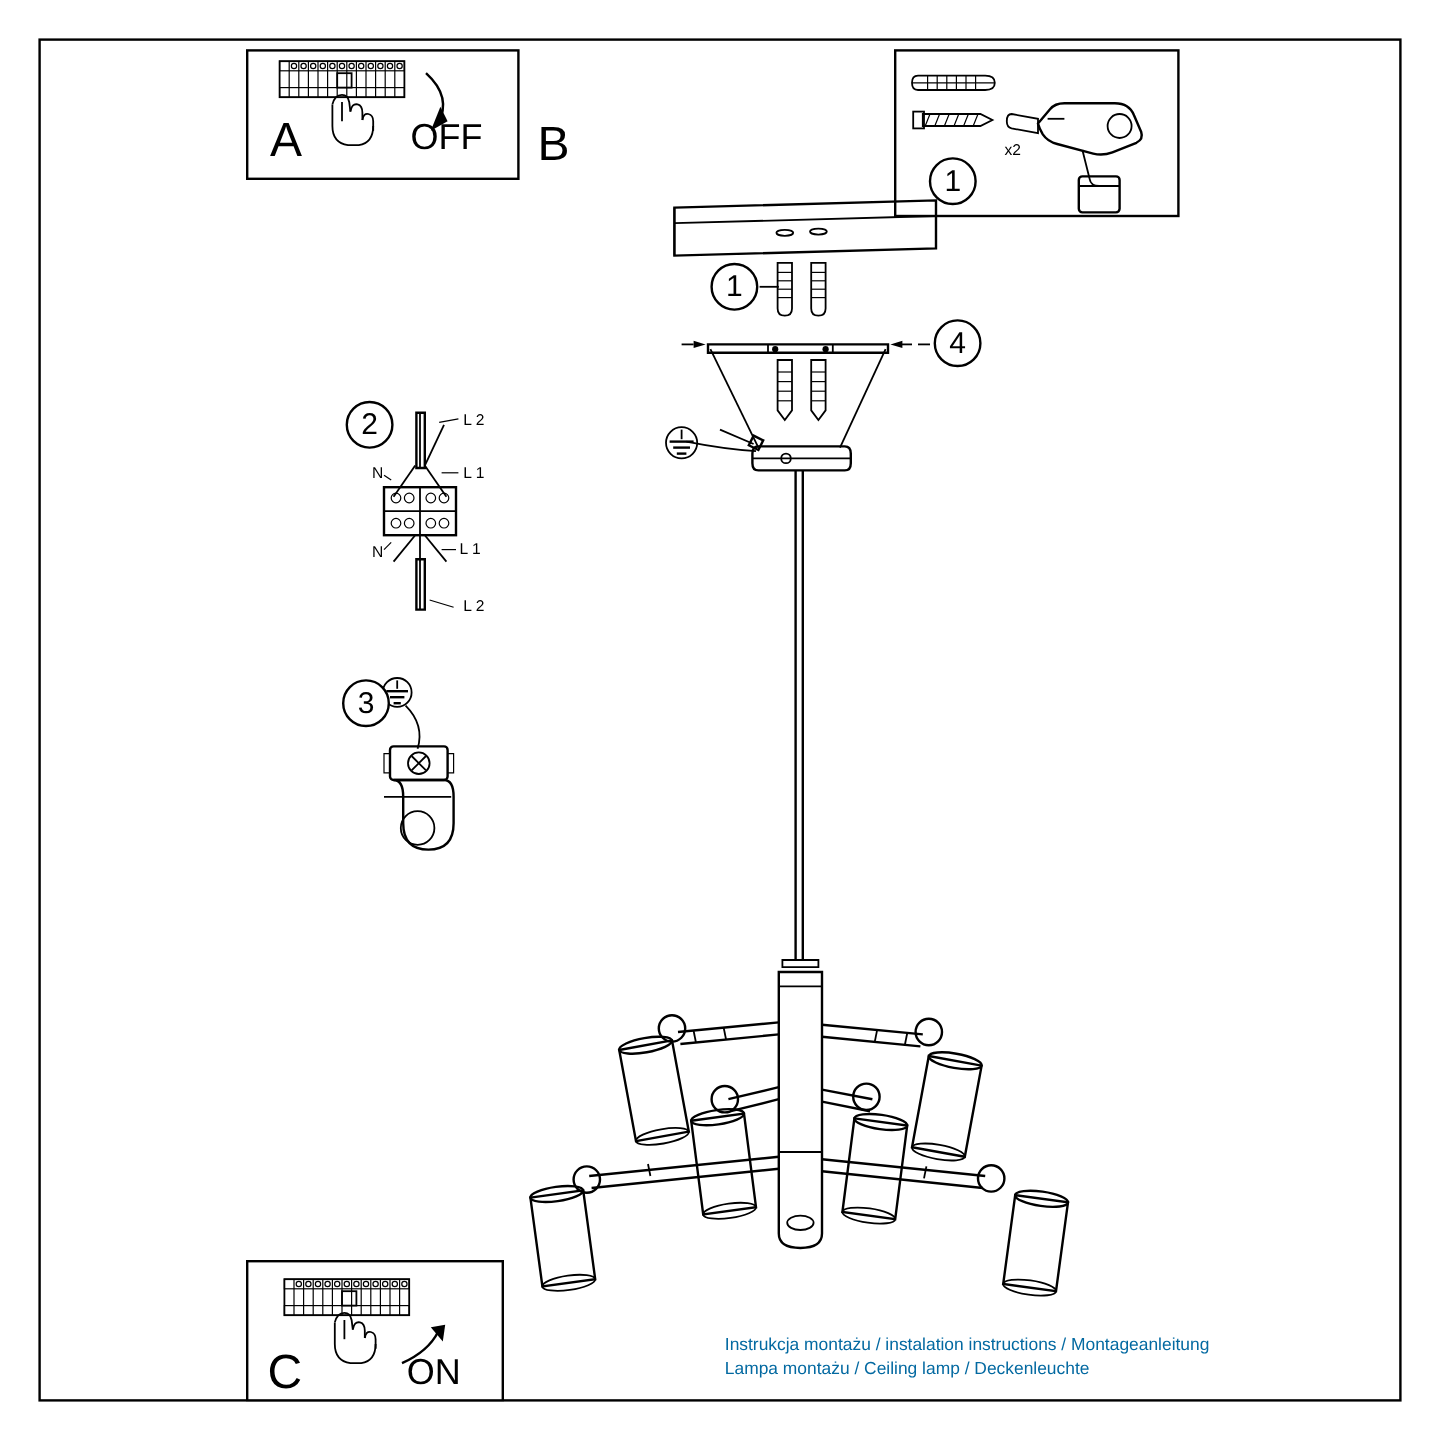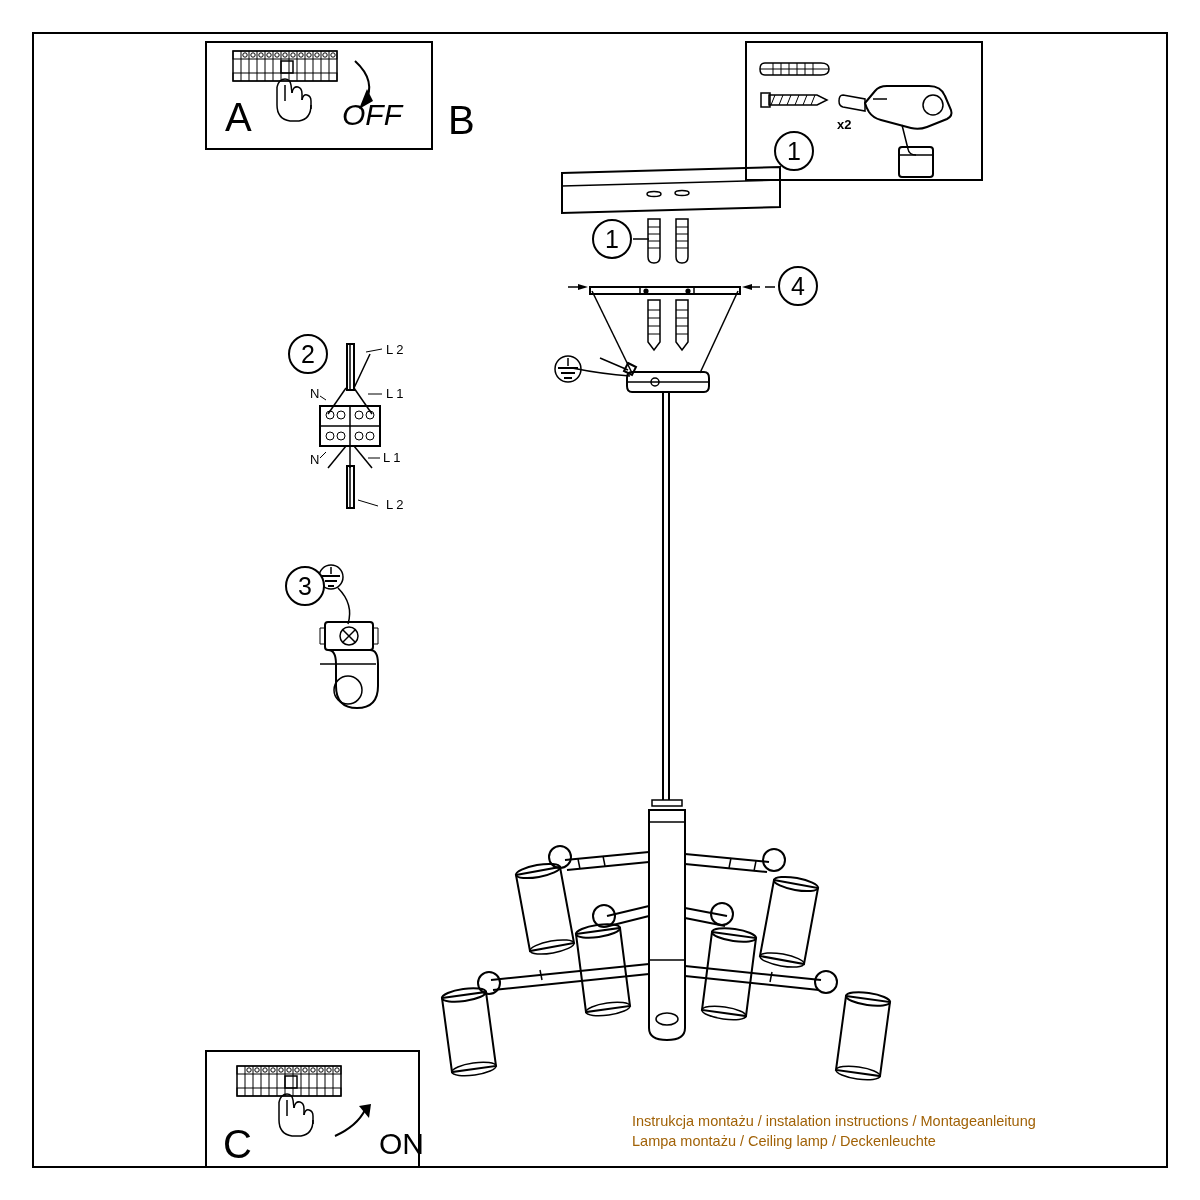--- a/index.html
+++ b/index.html
@@ -55,22 +55,21 @@
     font-family: "Liberation Sans", sans-serif;
     font-size: 25px;
     color: #000;
     background: #fff;
   }
   .tiny {
     font-size: 13px;
   }
   .footer-line {
     font-size: 14.5px;
-    color: #a16207;
-    margin-left: 28px;
+    color: #0369a1;
   }
   svg {
     position: absolute;
     left: 0;
     top: 0;
     overflow: visible;
   }
   .st { fill: none; stroke: #000; }
   .w1 { stroke-width: 1; }
   .w15 { stroke-width: 1.5; }
@@ -130,21 +129,21 @@
         <path d="M70 44 l0 18 q0 14 13 16 l9 0 q12 -2 12 -16"></path>
         <path d="M78 42 l0 16"></path>
       </g>
 
       <g>
         <path class="st w2" d="M148 18 q22 20 10 42"></path>
         <polygon class="fillk" points="152,66 166,58 160,46"></polygon>
       </g>
     </svg>
     <div class="lbl big-letter" style="left:18px; top:52px;">A</div>
-    <div class="lbl word" style="left:135px; top:55px;font-style:italic;">OFF</div>
+    <div class="lbl word" style="left:135px; top:55px;">OFF</div>
   </div>
 
   <div class="lbl big-letter" style="left:448px; top:98px;">B</div>
 
   <div class="box" style="left:745px; top:41px; width:238px; height:140px;">
     <svg width="238" height="140" viewBox="0 0 238 140">
 
       <g>
         <path class="st w15" d="M18 20 l56 0 q8 0 8 6 q0 6 -8 6 l-56 0 q-5 0 -5 -6 q0 -6 5 -6 z"></path>
         <g class="st w1">
@@ -174,21 +173,21 @@
       <g>
         <path class="st w2" d="M118 60 l10 -12 q4 -5 12 -5 l42 0 q12 0 16 10 l6 14 q2 6 -4 9 l-20 8 q-8 3 -16 1 l-30 -8 q-8 -2 -12 -8 q-3 -5 -4 -9 z"></path>
         <path class="st w15" d="M96 52 l22 4 l0 12 l-22 -4 q-4 -1 -4 -6 q0 -6 4 -6 z"></path>
         <path class="st w15" d="M155 82 l6 24 q1 6 8 6"></path>
         <rect class="st w2" x="152" y="104" width="34" height="30" rx="3"></rect>
         <path class="st w15" d="M152 112 l34 0"></path>
         <circle class="st w15" cx="186" cy="62" r="10"></circle>
         <path class="st w15" d="M126 56 l14 0"></path>
       </g>
     </svg>
-    <div class="lbl tiny" style="left:90px; top:74px;font-weight:bold;">x2</div>
+    <div class="lbl tiny" style="left:90px; top:74px;">x2</div>
     <div class="circ" style="left:27px; top:88px; width:40px; height:40px;">1</div>
   </div>
 
   <svg width="1200" height="1200" viewBox="0 0 1200 1200">
 
     <g>
       <path class="st w2" d="M562 173 l218 -6 l0 40 l-218 6 z"></path>
       <path class="st w15" d="M562 186 l218 -6"></path>
       <path class="st w15" d="M562 173 l0 40"></path>
       <ellipse class="st w15" cx="654" cy="194" rx="7" ry="2.5"></ellipse>
@@ -475,19 +474,19 @@
         <path d="M97 63 q1 -6 5 -5 q4 1 4 6 l0 8"></path>
         <path d="M72 50 l0 18 q0 14 13 16 l9 0 q12 -2 12 -16"></path>
         <path d="M80 48 l0 16"></path>
       </g>
       <g>
         <path class="st w2" d="M128 84 q22 -10 30 -26"></path>
         <polygon class="fillk" points="152,54 164,52 162,66"></polygon>
       </g>
     </svg>
     <div class="lbl big-letter" style="left:16px; top:70px;">C</div>
-    <div class="lbl word" style="left:132px; top:75px;margin-left:40px;">ON</div>
+    <div class="lbl word" style="left:132px; top:75px;">ON</div>
   </div>
 
   <div class="lbl footer-line" style="left:604px; top:1113px;">Instrukcja montażu / instalation instructions / Montageanleitung</div>
   <div class="lbl footer-line" style="left:604px; top:1133px;">Lampa montażu / Ceiling lamp / Deckenleuchte</div>
 
 </div>
 
 </body></html>

